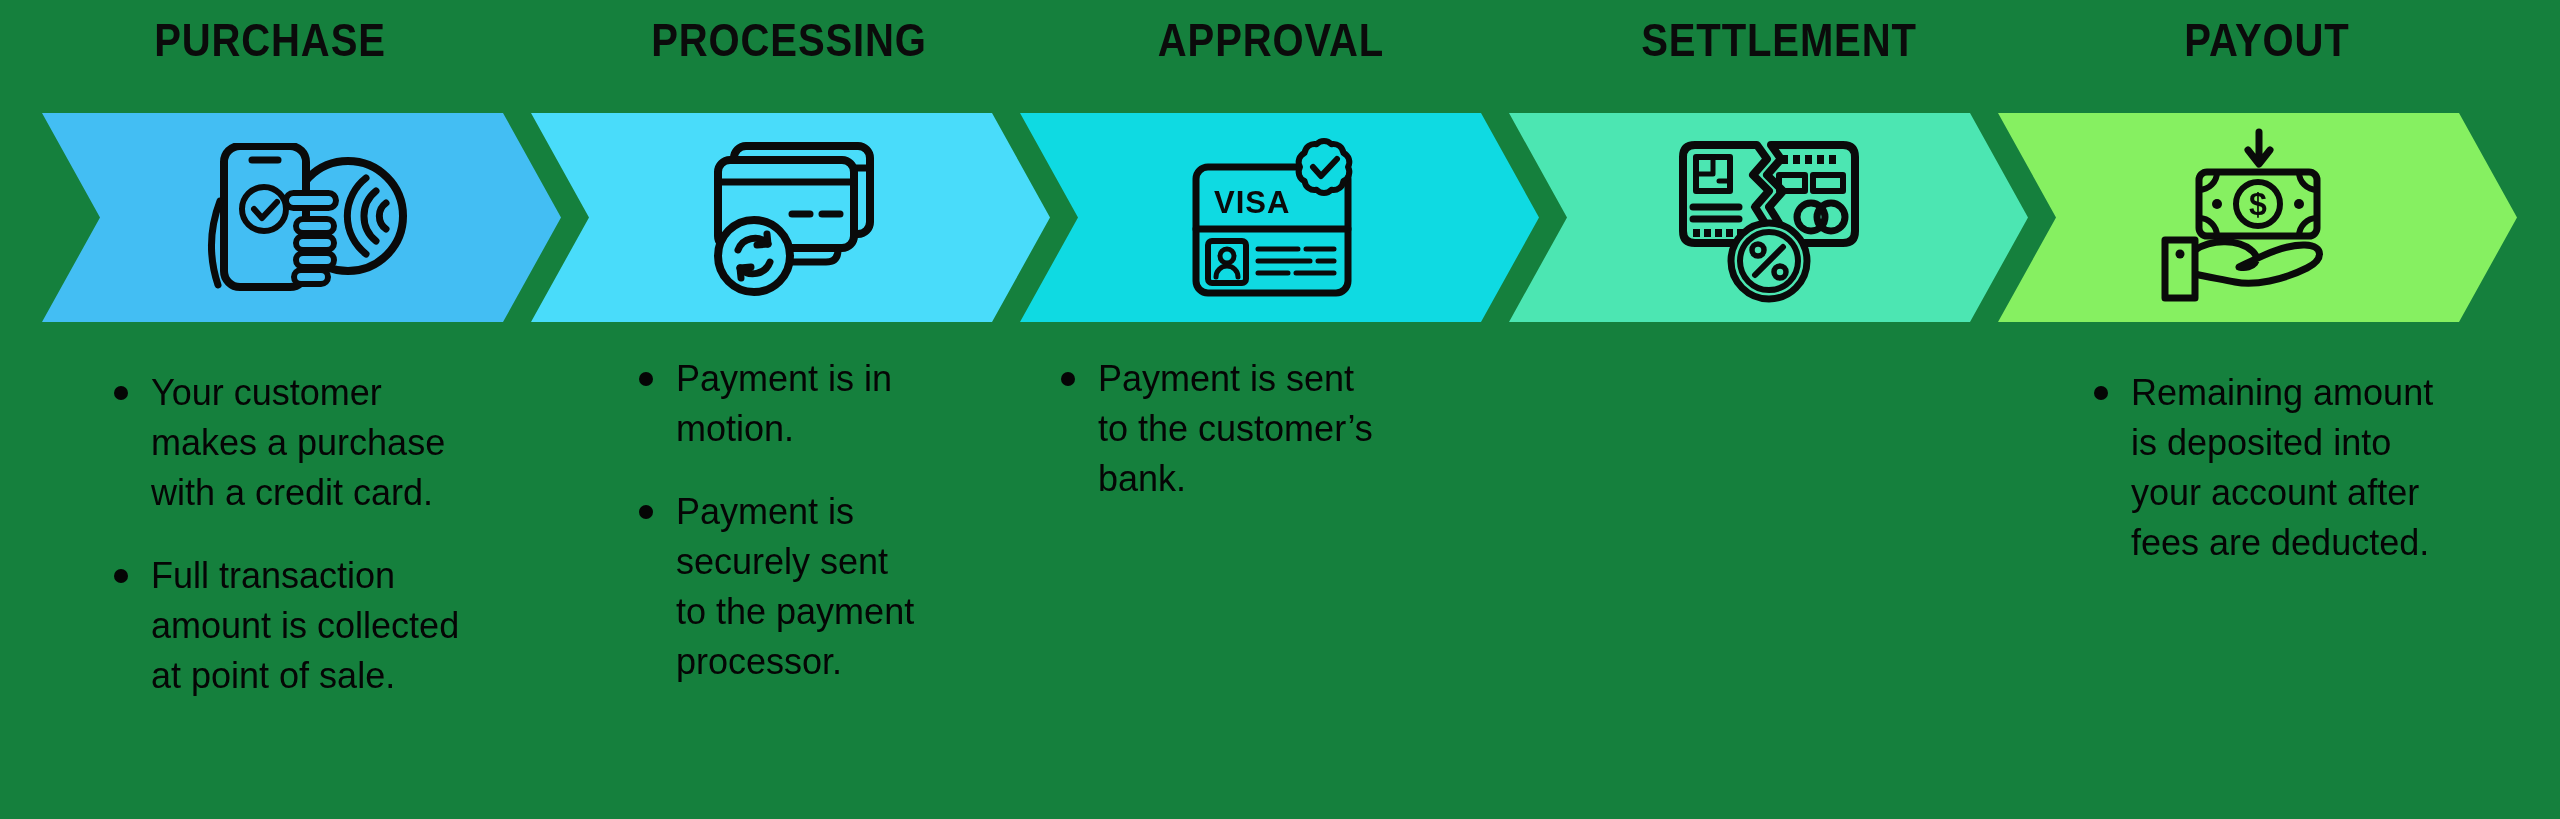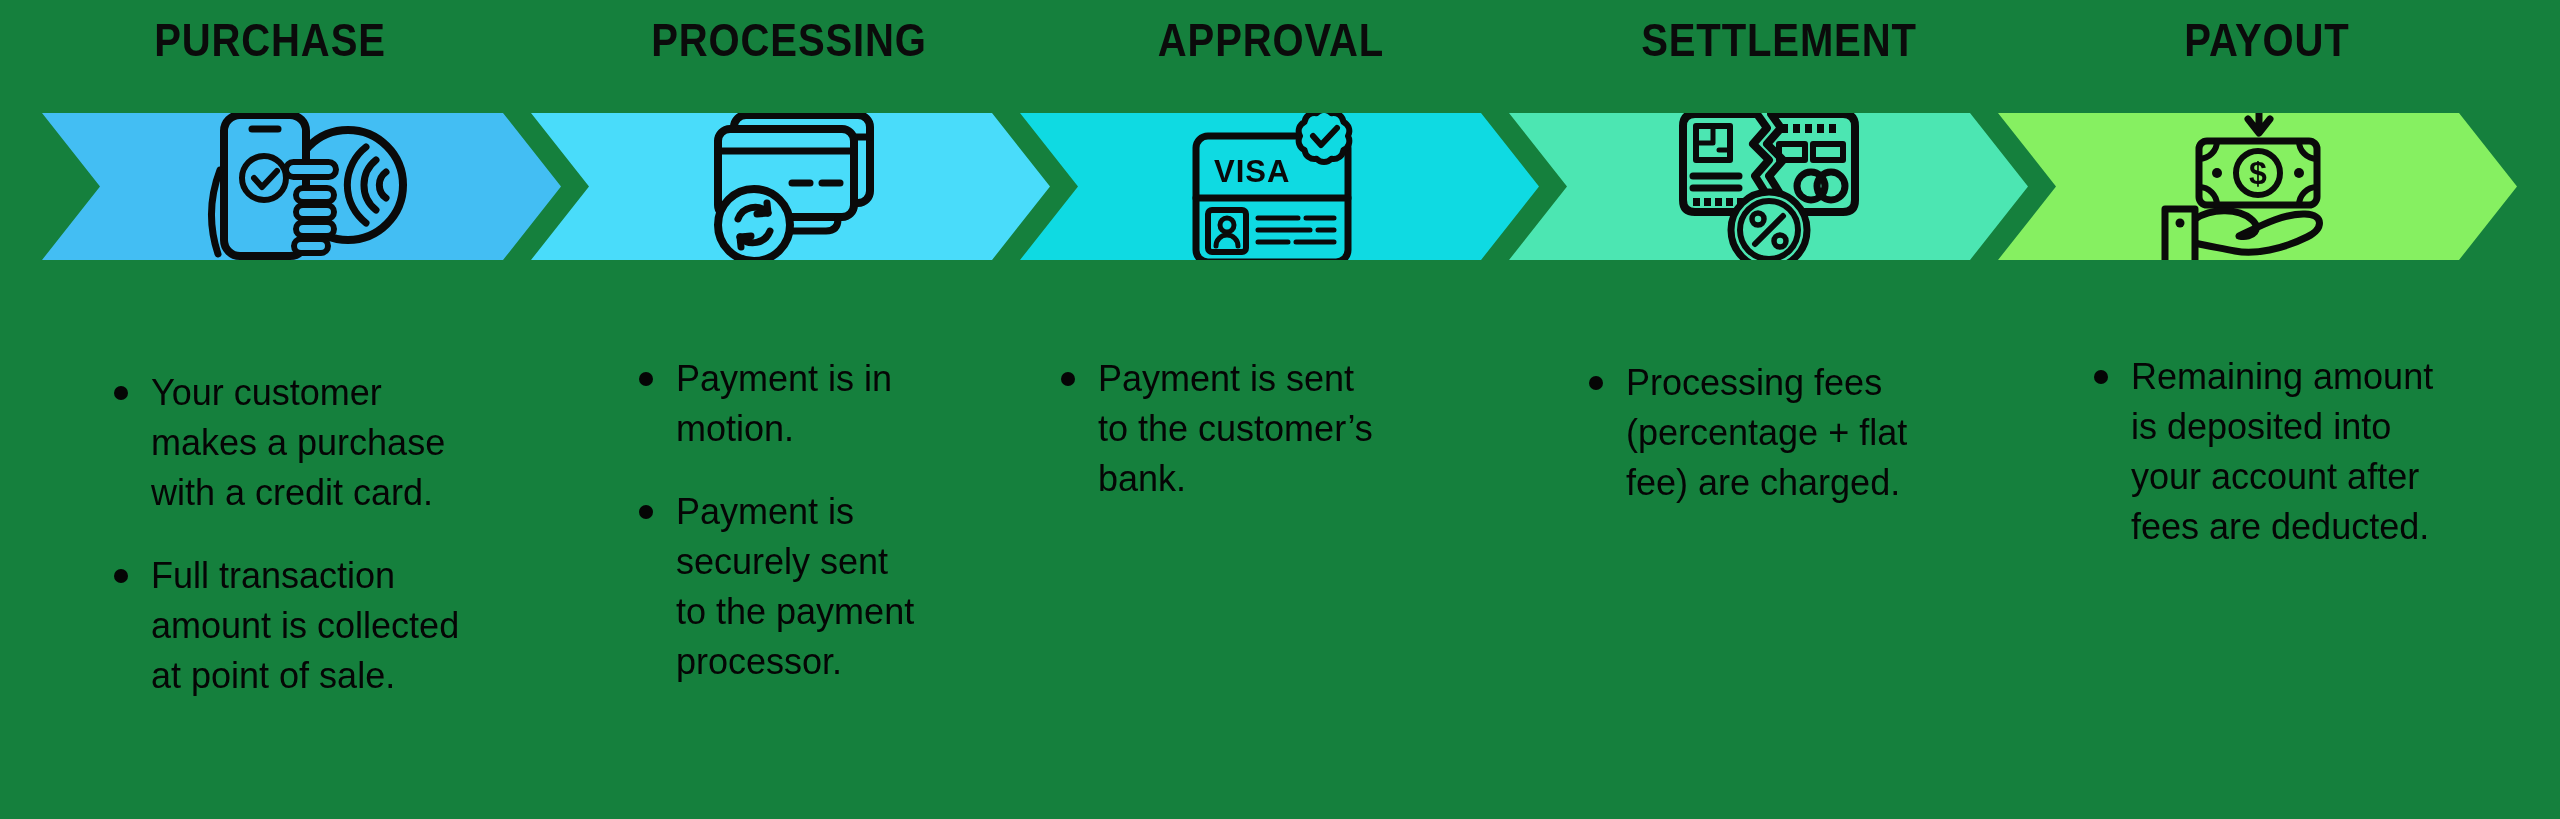--- a/index.html
+++ b/index.html
@@ -5,21 +5,21 @@
   html,body { margin:0; padding:0; background:#ffffff; }
   #canvas {
     position:relative; width:2560px; height:819px; overflow:hidden;
     background:#15803d; font-family:"Liberation Sans", sans-serif; color:#000;padding-left:28px;
   }
   .title {
     position:absolute; top:13px; transform:translateX(-50%) scaleX(0.87);
     font-size:46px; font-weight:bold; letter-spacing:1px; white-space:nowrap; color:#0b0b0b;
   }
   .chev {
-    position:absolute; top:113px; width:519px; height:147px;
+    position:absolute; top:113px; width:519px; height:209px;
     clip-path: polygon(0 0, 461px 0, 100% 50%, 461px 100%, 0 100%, 58px 50%);
     display:flex; align-items:center; justify-content:center;
     padding-left:58px; padding-right:58px; box-sizing:border-box;
   }
   .chev svg { display:block; }
   .ic { stroke:#0a0a0a; fill:none; stroke-linecap:round; stroke-linejoin:round; }
   .fillbg { fill:var(--arrow); }
   .solid { fill:#0a0a0a; stroke:none; }
   .bullets { position:absolute; list-style:none; margin:0; padding:0; }
   .bullets li {
@@ -30,21 +30,21 @@
     content:""; position:absolute; left:0; top:18px; width:14px; height:14px;
     border-radius:50%; background:#050505;
   }
   
   .t0{left:270px} .t1{left:789px} .t2{left:1271px} .t3{left:1779px} .t4{left:2267px}
   .c0{left:42px} .c1{left:531px} .c2{left:1020px} .c3{left:1509px} .c4{left:1998px}
   .b0{left:114px; top:368px; width:430px}
   .b1{left:639px; top:354px; width:410px}
   .b2{left:1061px; top:354px; width:450px}
   .b3{left:1589px; top:358px; width:460px}
-  .b4{left:2094px; top:352px; width:460px}
+  .b4{left:2094px; top:368px; width:460px}
   svg text { font-family:"Liberation Sans", sans-serif; }
 </style>
 </head>
 <body>
 
 <div id="canvas">
 
   <div class="title t0">PURCHASE</div>
   <div class="title t1">PROCESSING</div>
   <div class="title t2">APPROVAL</div>
@@ -160,23 +160,20 @@
 securely sent
 to the payment
 processor.</li>
   </ul>
   <ul class="bullets b2">
     <li>Payment is sent
 to the customer’s
 bank.</li>
   </ul>
   <ul class="bullets b3">
-    <li>Processing fees
-(percentage + flat
-fee) are charged.</li>
   </ul>
   <ul class="bullets b4">
     <li>Remaining amount
 is deposited into
 your account after
 fees are deducted.</li>
   </ul>
 
 </div>
 

